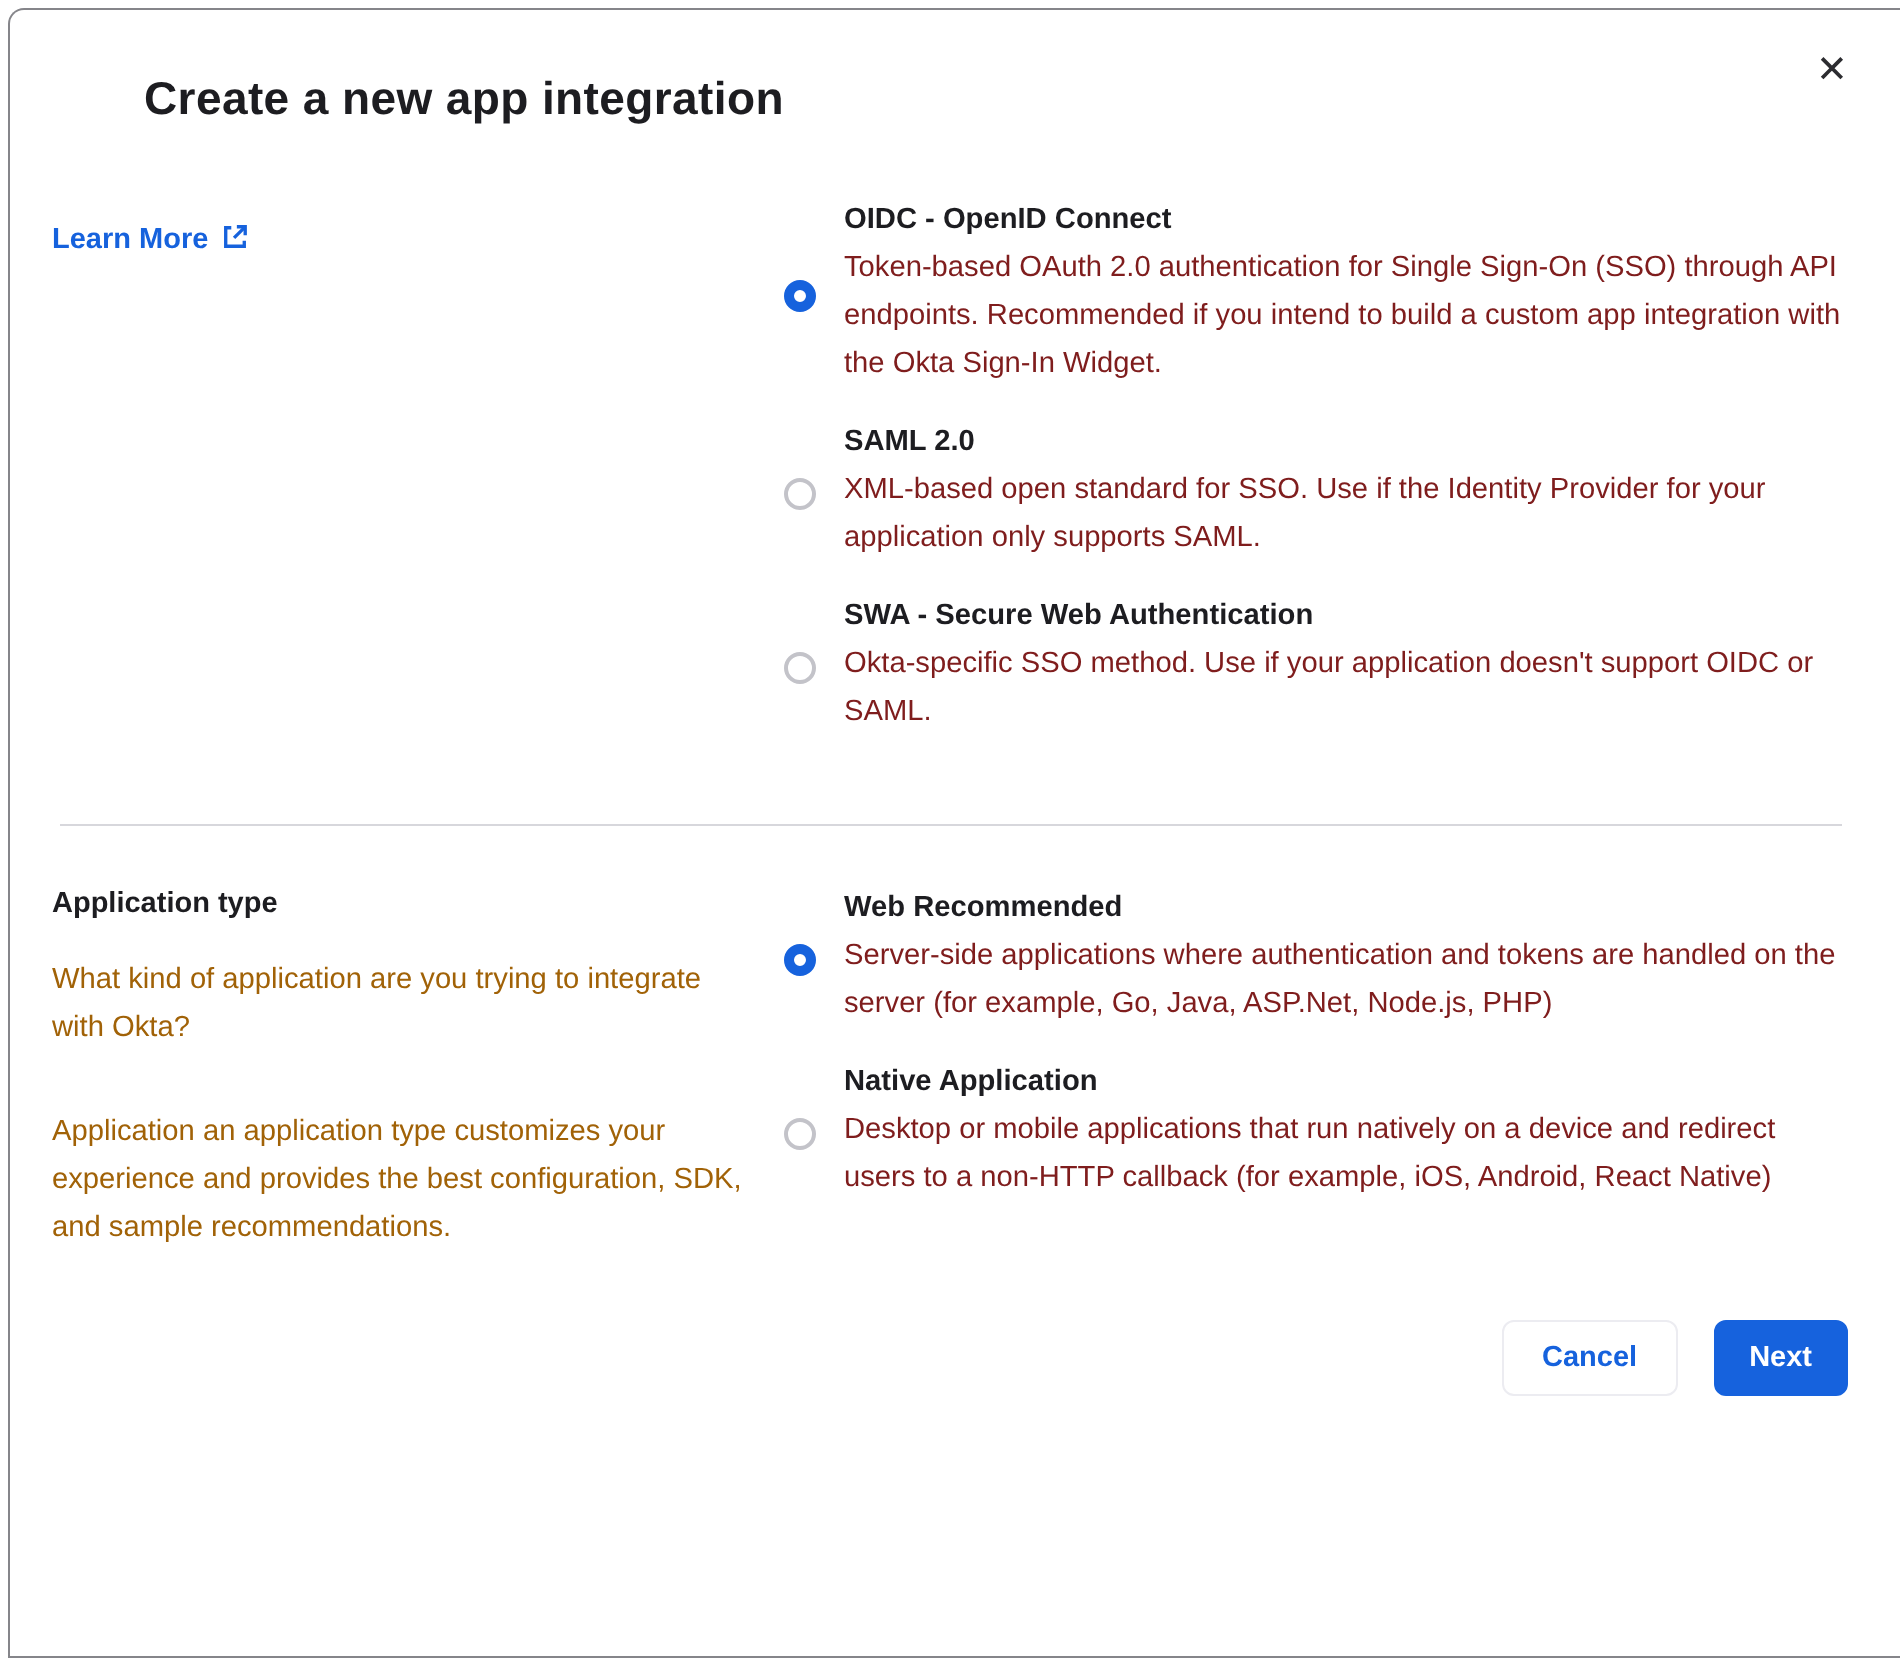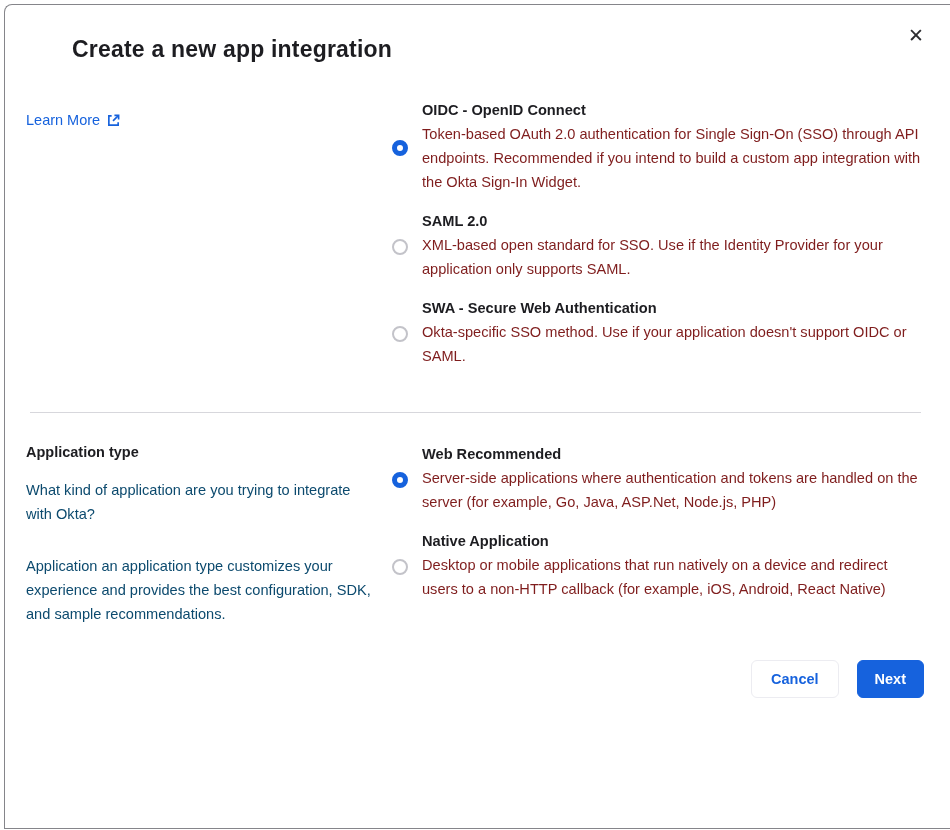--- a/index.html
+++ b/index.html
@@ -13,24 +13,24 @@
   .modal-inner { position:relative; padding:30px 26px 0 21px; }
   .close-btn {
     position:absolute; top:18px; right:22px; width:24px; height:24px;
     background:none; border:none; cursor:pointer; color:#2c2c30;
     font-size:19px; line-height:24px; text-align:center; font-weight:400;
     font-family:"DejaVu Sans",sans-serif;
   }
   h1.title { font-size:23px; font-weight:700; letter-spacing:.2px; line-height:28px; margin-bottom:35px;margin-left:46px; }
   .section { display:grid; grid-template-columns:366px 1fr; align-items:start; }
   .col-left .heading { font-size:14.5px; font-weight:700; line-height:20px; }
-  .col-left .para { font-size:14.6px; line-height:24px; color:#0c4a6e; margin-top:14px; max-width:345px; }
+  .col-left .para { font-size:14.6px; line-height:24px; color:#a16207; margin-top:14px; max-width:345px; }
   .learn-more {
-    display:inline-flex; align-items:center; gap:7px; margin-top:14px;
-    color:#1662dd; font-size:14.5px; font-weight:400; text-decoration:none; cursor:pointer;
+    display:inline-flex; gap:7px; margin-top:14px;
+    color:#1662dd; font-size:14.5px; font-weight:700; text-decoration:none; cursor:pointer;
   }
   .learn-more svg { display:block; }
   .option { display:flex; align-items:center; margin-bottom:15px; cursor:pointer; }
   .radio {
     flex:0 0 16px; width:16px; height:16px; border-radius:50%; margin-top:3px;
     border:2px solid #c3c3c9; background:#fff;
   }
   .radio.checked { border:5px solid #1662dd; }
   .option-text { margin-left:14px; }
   .option-label { font-size:14.6px; font-weight:600; line-height:24px; color:#1d1d21; }

